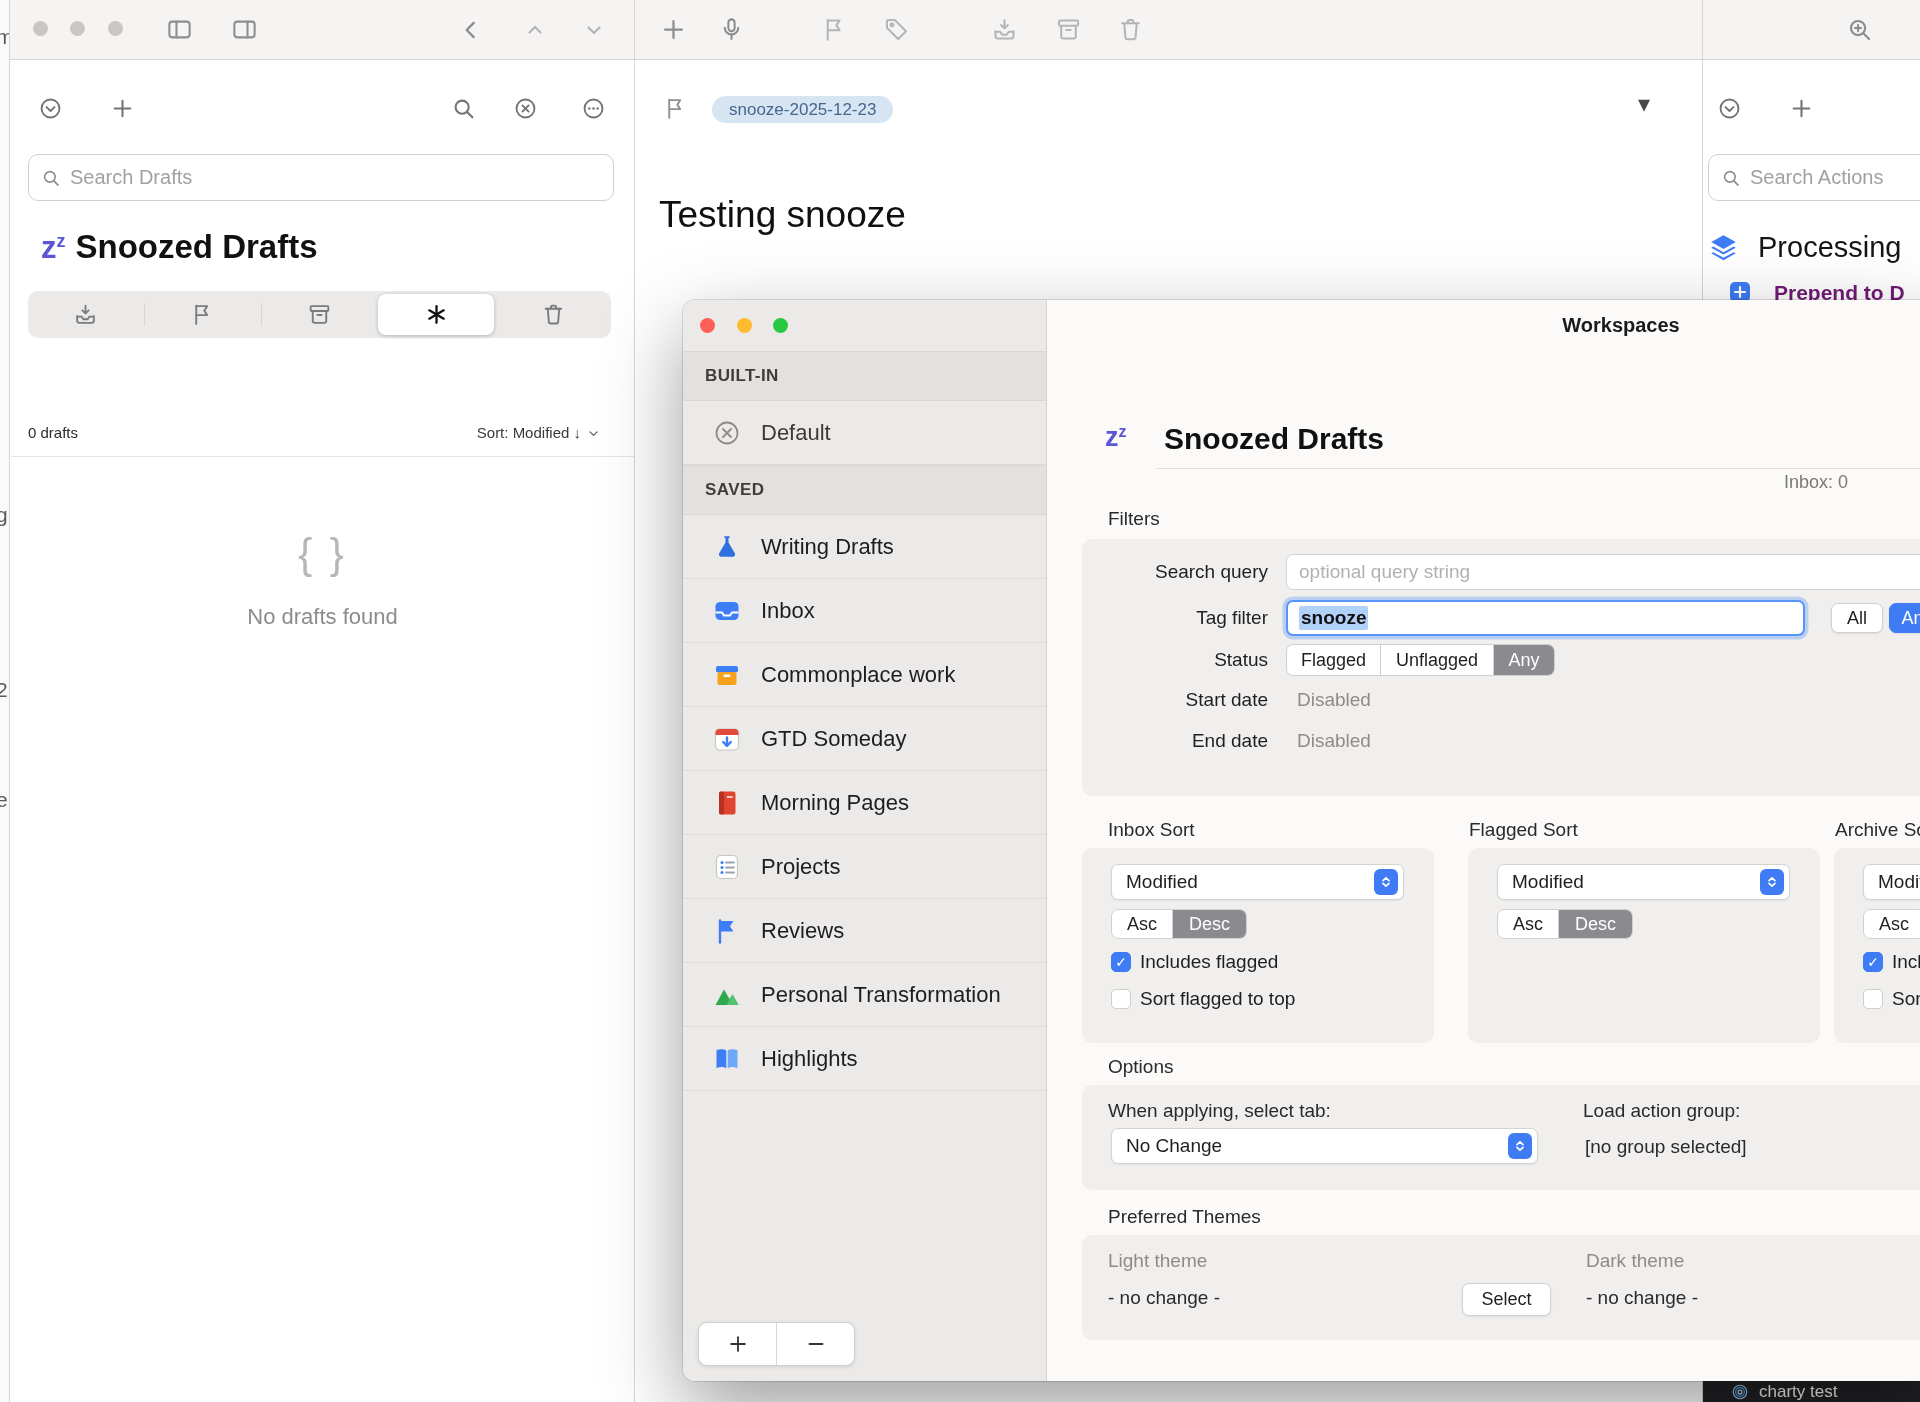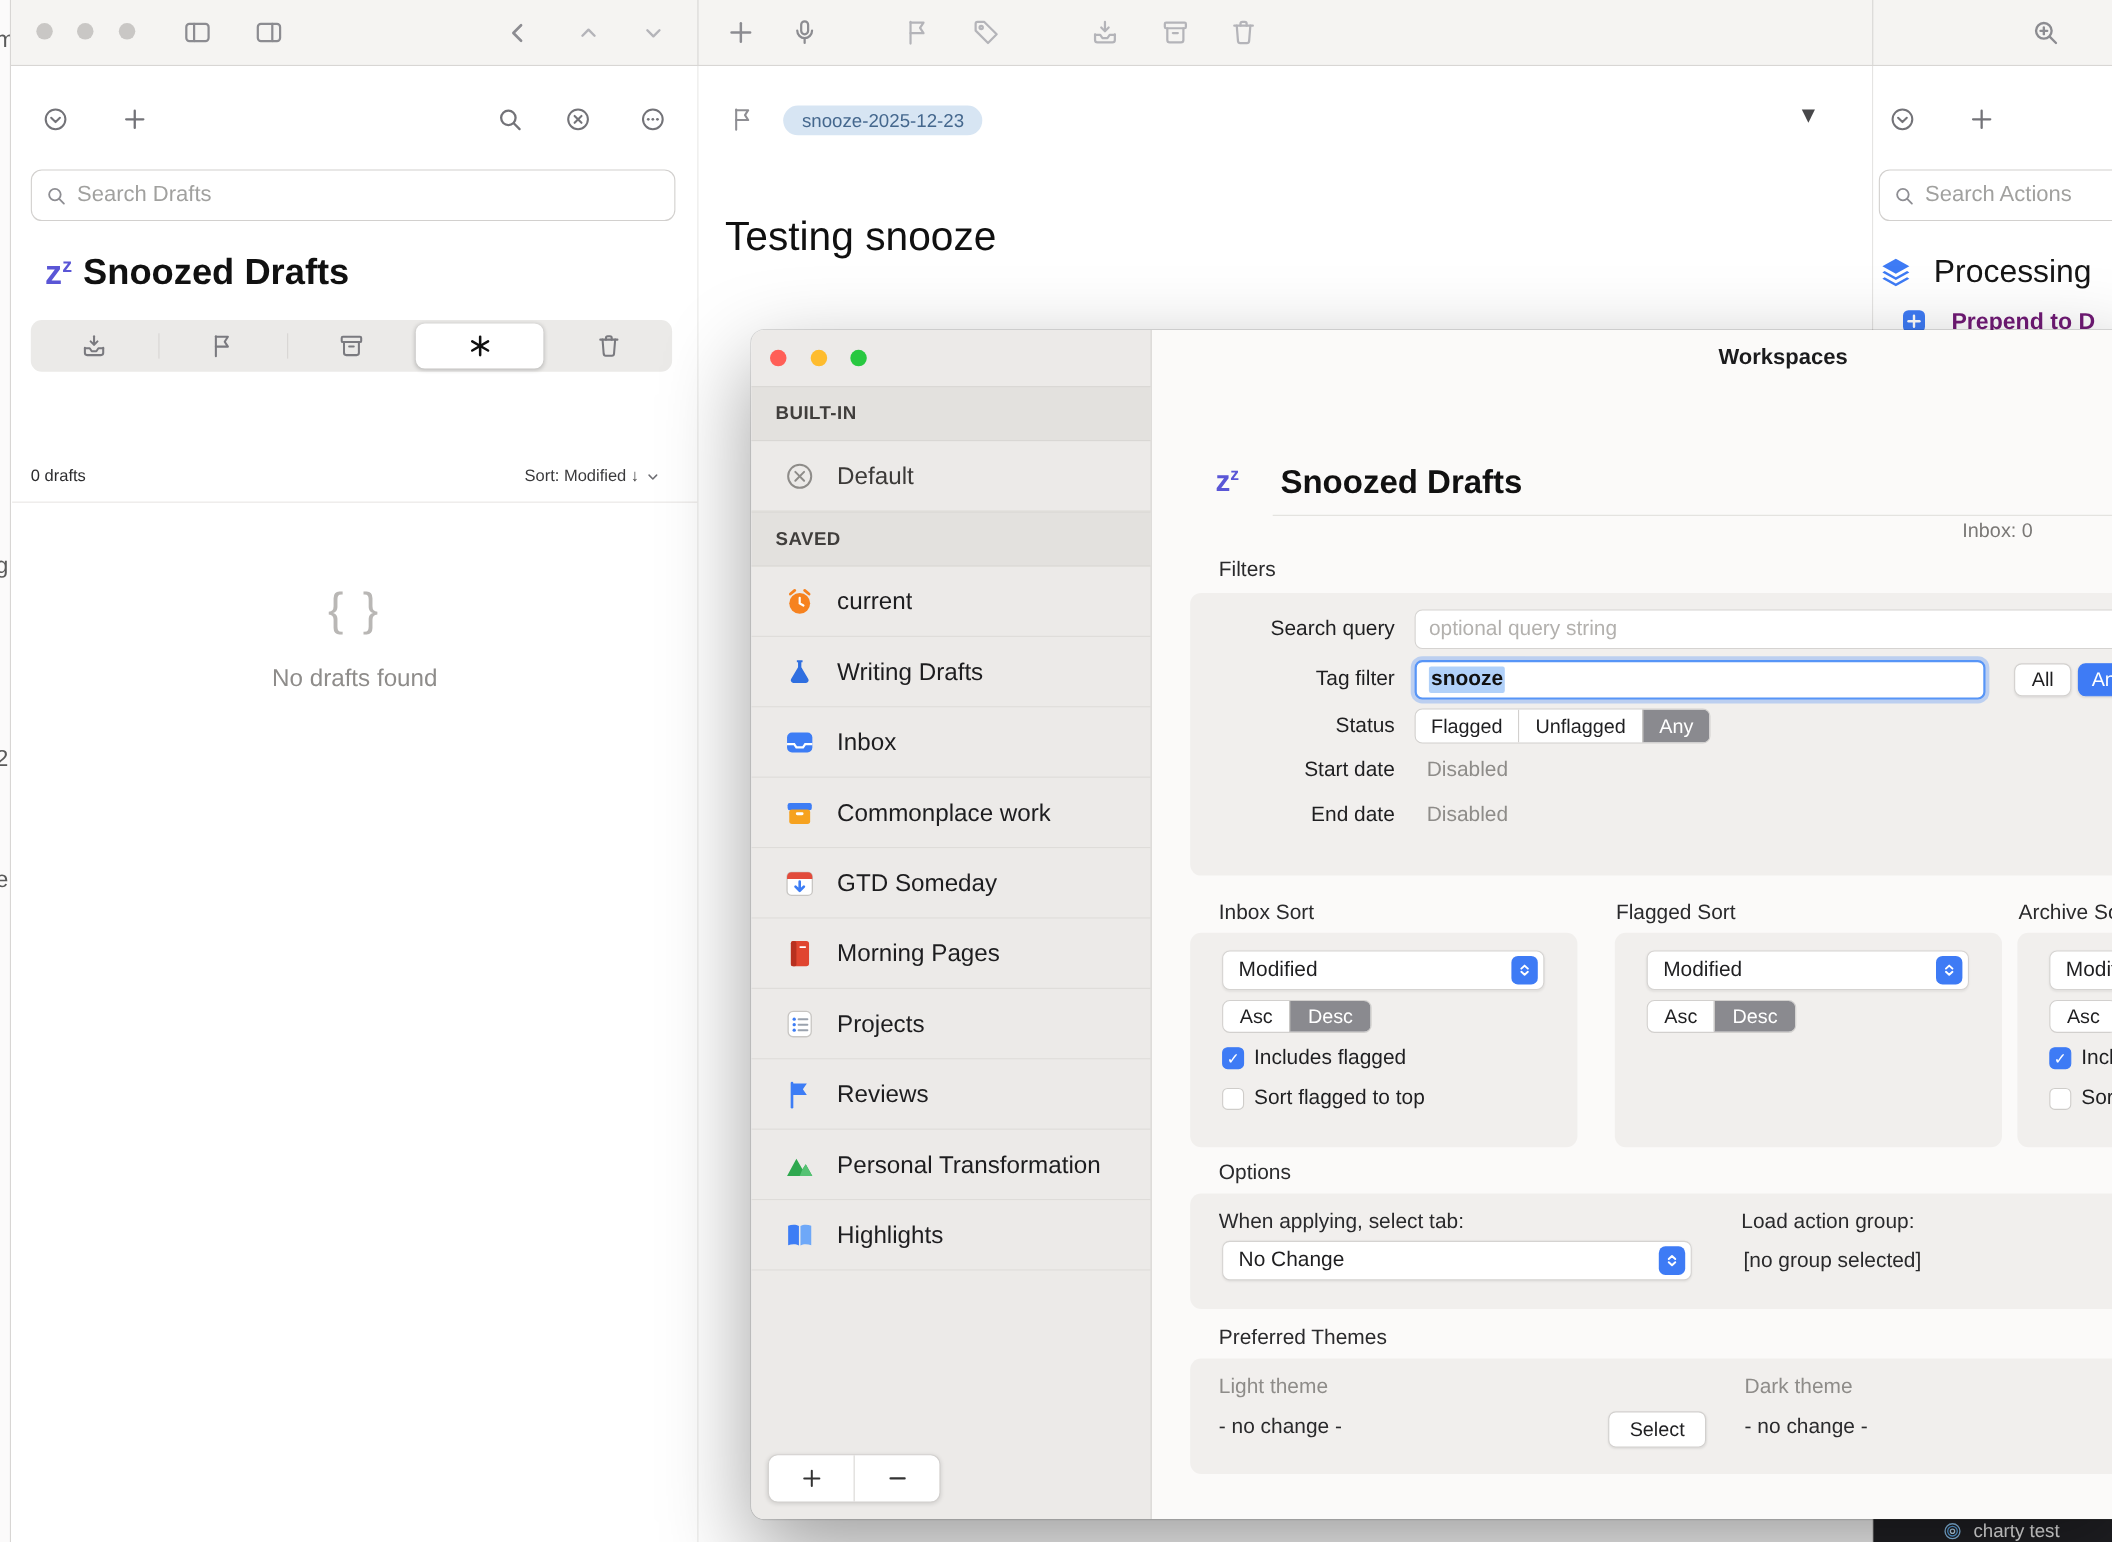--- a/index.html
+++ b/index.html
@@ -45,21 +45,21 @@
   #lp-empty{position:absolute;left:0;top:470px;width:100%;text-align:center}
   #lp-empty .braces{font-size:42px;color:#b9b7b5;letter-spacing:3px}
   #lp-empty .msg{font-size:22px;color:#8e8c8a;margin-top:26px}
 
   .tag-pill{position:absolute;left:77px;top:36px;height:27px;padding:0 17px;background:#d7e5f3;color:#44678d;font-size:17px;border-radius:14px;display:flex;align-items:center}
   #editor-title{position:absolute;left:24px;top:134px;font-size:37px;font-weight:500;color:#101010}
 
   .ap-row-title{position:absolute;font-weight:400;font-size:29px;color:#161616;white-space:nowrap}
   .ap-row-sub{position:absolute;font-weight:600;font-size:21px;color:#701a75;white-space:nowrap}
 
-  #charty-strip{position:absolute;left:1703px;top:1381px;width:217px;height:21px;background:#212125;display:flex;align-items:center;gap:10px;padding-left:63px;z-index:5}
+  #charty-strip{position:absolute;left:1703px;top:1381px;width:217px;height:21px;background:#212125;display:flex;align-items:center;gap:10px;padding-left:28px;z-index:5}
   #charty-strip .label{color:#f2f2f2;font-size:17px;white-space:nowrap}
 
   #dialog{position:absolute;left:683px;top:300px;width:1257px;height:1081px;background:#fbfaf9;border-radius:12px;box-shadow:0 30px 80px rgba(0,0,0,.38),0 0 0 1px rgba(0,0,0,.12);z-index:10;overflow:hidden}
   #dlg-sidebar{position:absolute;left:0;top:0;width:364px;height:1081px;background:#eceae8;border-right:1px solid #d6d4d2}
   .dlg-tl{position:absolute;top:18px;width:15px;height:15px;border-radius:50%}
   #dlg-title{position:absolute;left:938px;top:14px;transform:translateX(-50%);font-size:20px;font-weight:700;color:#1b1b1d}
   .dlg-band{height:50px;background:#e3e1de;border-top:1px solid #d9d7d4;border-bottom:1px solid #d9d7d4;display:flex;align-items:center;padding-left:22px;font-size:17px;font-weight:700;color:#403e3c;letter-spacing:.4px}
   .dlg-band.first{margin-top:51px}
   .dlg-row{height:64px;display:flex;align-items:center;padding-left:30px;gap:20px;border-bottom:1px solid #dedcd9;font-size:22px;color:#1d1d1f}
   .dlg-row-icon{width:28px;height:28px;flex:0 0 auto}
@@ -388,31 +388,20 @@
             <line x1="18" y1="10" x2="10" y2="18"></line>
           </svg>
         </span>
       <span class="dlg-row-label" style="color:#3c3a38">Default</span>
     </div>
     <div class="dlg-band">SAVED</div>
     <div id="dlg-saved-list">
         <div class="dlg-row">
           <span class="icon dlg-row-icon">
             <svg viewBox="0 0 28 28">
-              <line x1="5.5" y1="7" x2="9.5" y2="3.8" stroke="#f6821f" stroke-width="2.6" stroke-linecap="round"></line>
-              <line x1="22.5" y1="7" x2="18.5" y2="3.8" stroke="#f6821f" stroke-width="2.6" stroke-linecap="round"></line>
-              <circle cx="14" cy="15.5" r="9.5" fill="#f6821f"></circle>
-              <path d="M14 10.5 v5 l3.4 2" stroke="#fff" stroke-width="2" fill="none" stroke-linecap="round"></path>
-            </svg>
-          </span>
-          <span class="dlg-row-label">current</span>
-        </div>
-        <div class="dlg-row">
-          <span class="icon dlg-row-icon">
-            <svg viewBox="0 0 28 28">
               <path d="M11.4 3.2 h5.2 v1.8 h-1.1 v4.6 l6.3 10.6 a2.4 2.4 0 0 1-2.1 3.6 H8.3 a2.4 2.4 0 0 1-2.1-3.6 L12.5 9.6 V5 h-1.1 z" fill="#2f6fe0"></path>
             </svg>
           </span>
           <span class="dlg-row-label">Writing Drafts</span>
         </div>
         <div class="dlg-row">
           <span class="icon dlg-row-icon">
             <svg viewBox="0 0 28 28">
               <rect x="2.5" y="5" width="23" height="18" rx="4.5" fill="#3d7df5"></rect>
               <path d="M2.5 15.5 h6.5 l2 3 h6 l2-3 h6.5" stroke="#fff" stroke-width="2" fill="none"></path>

